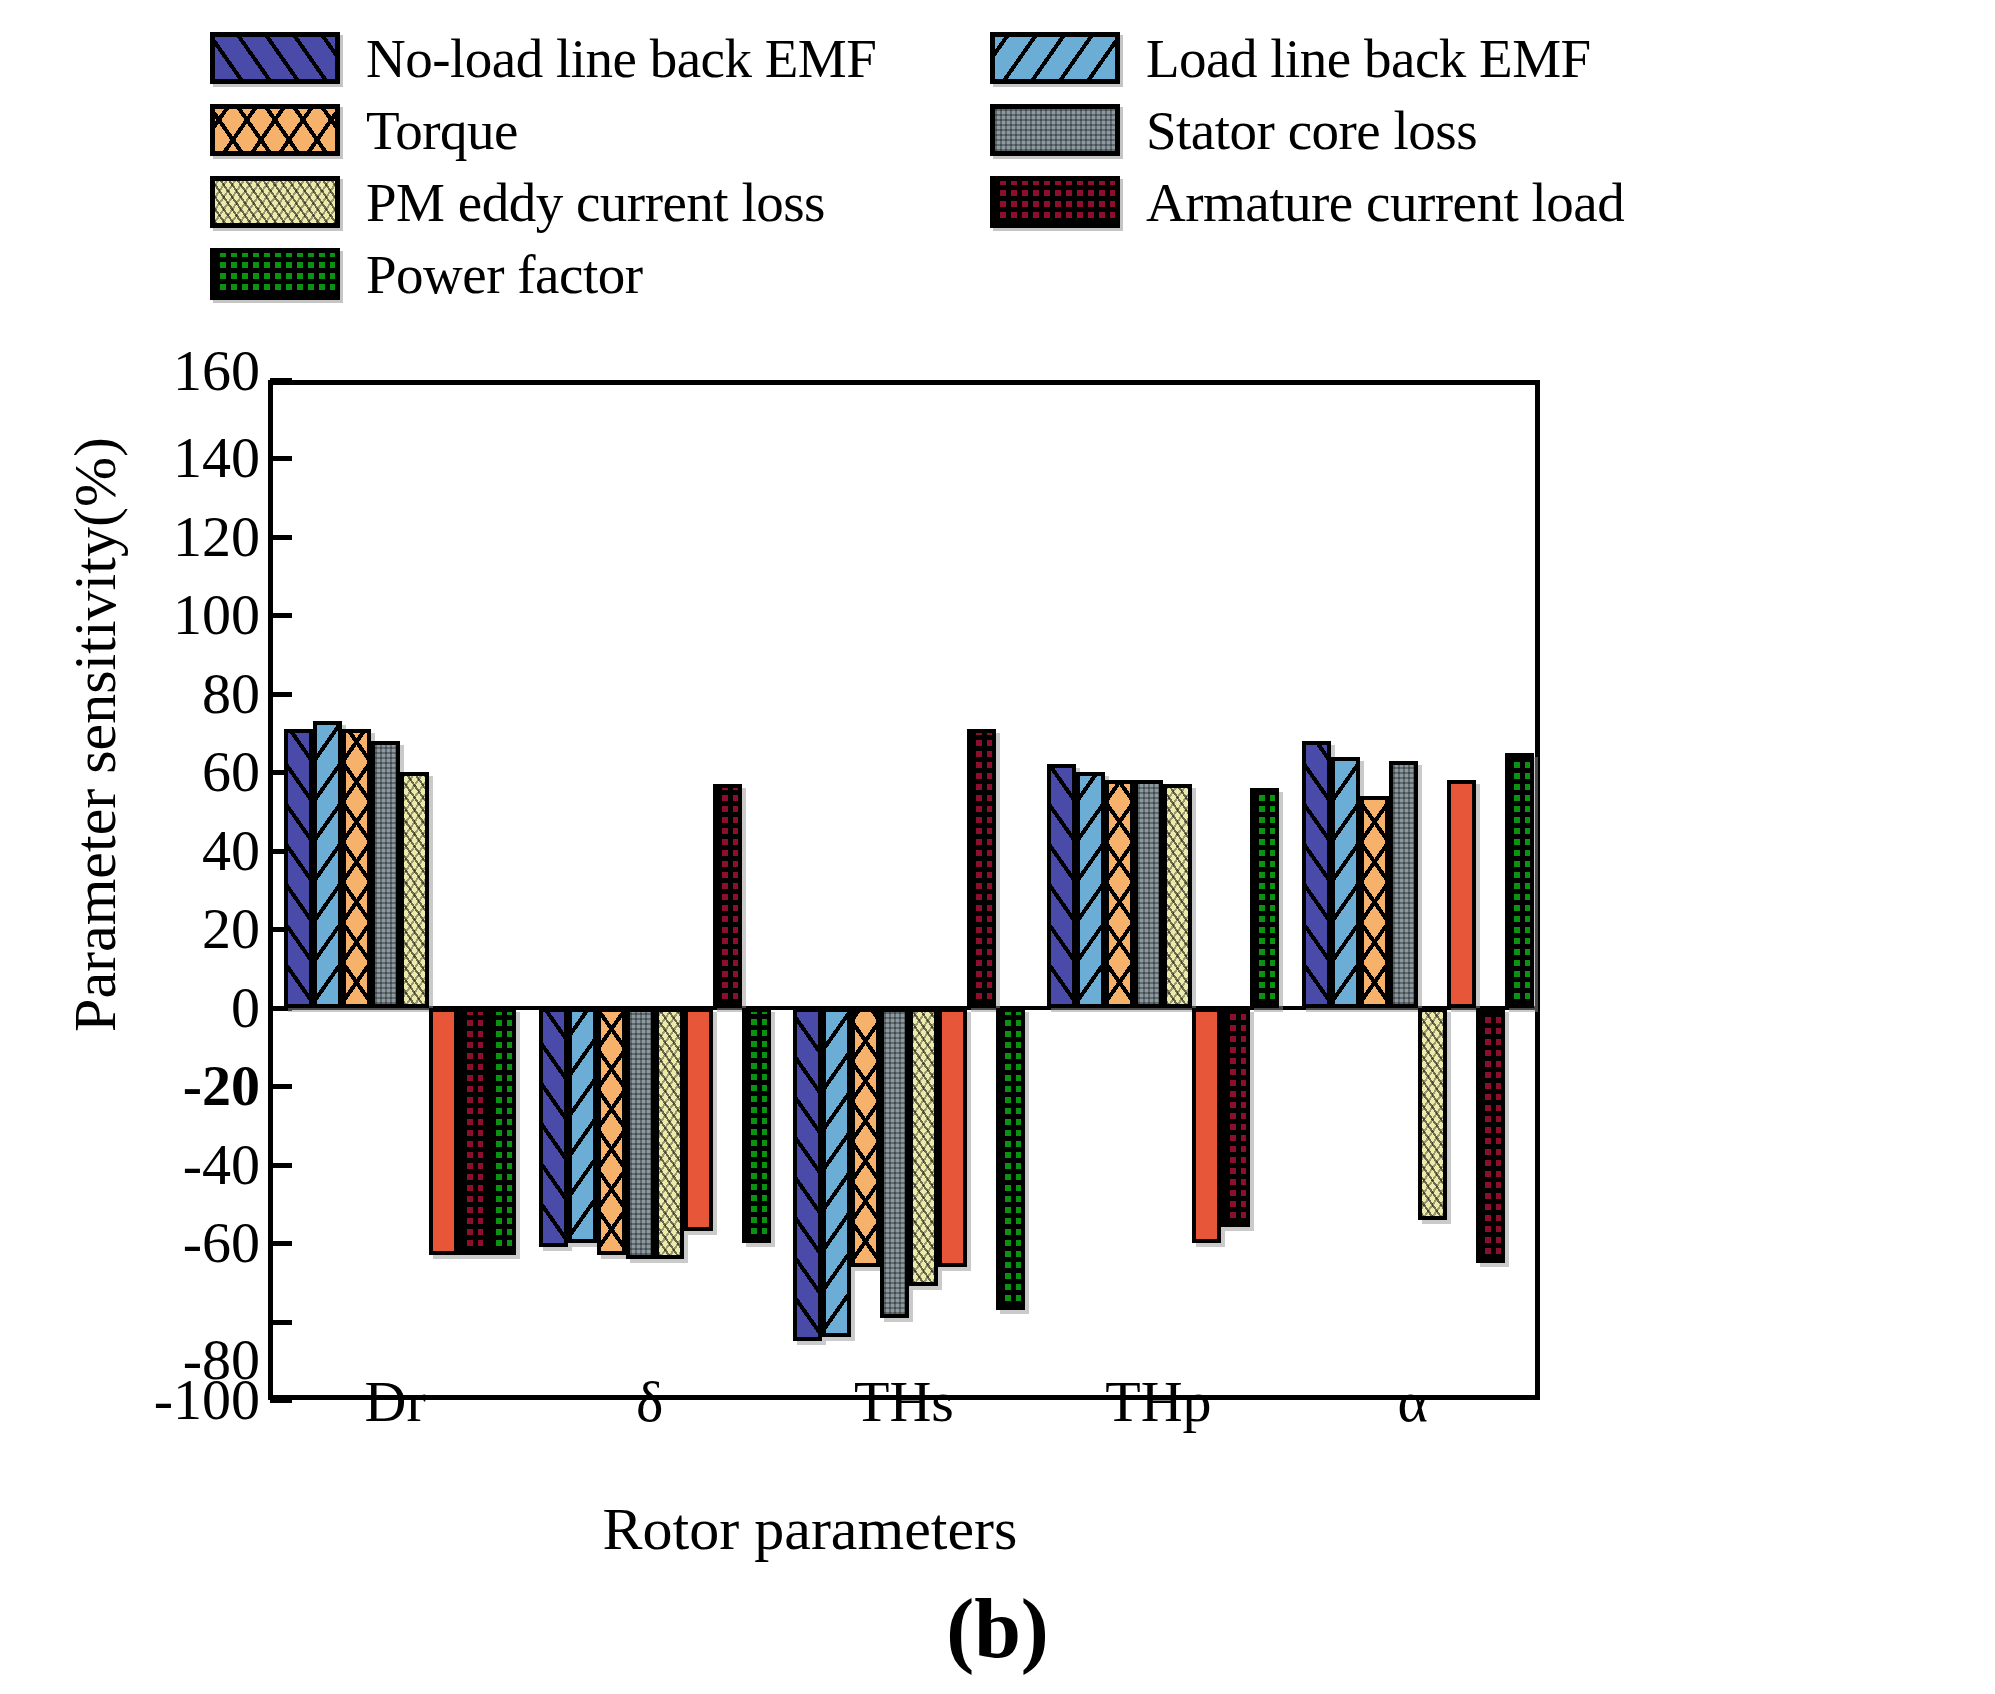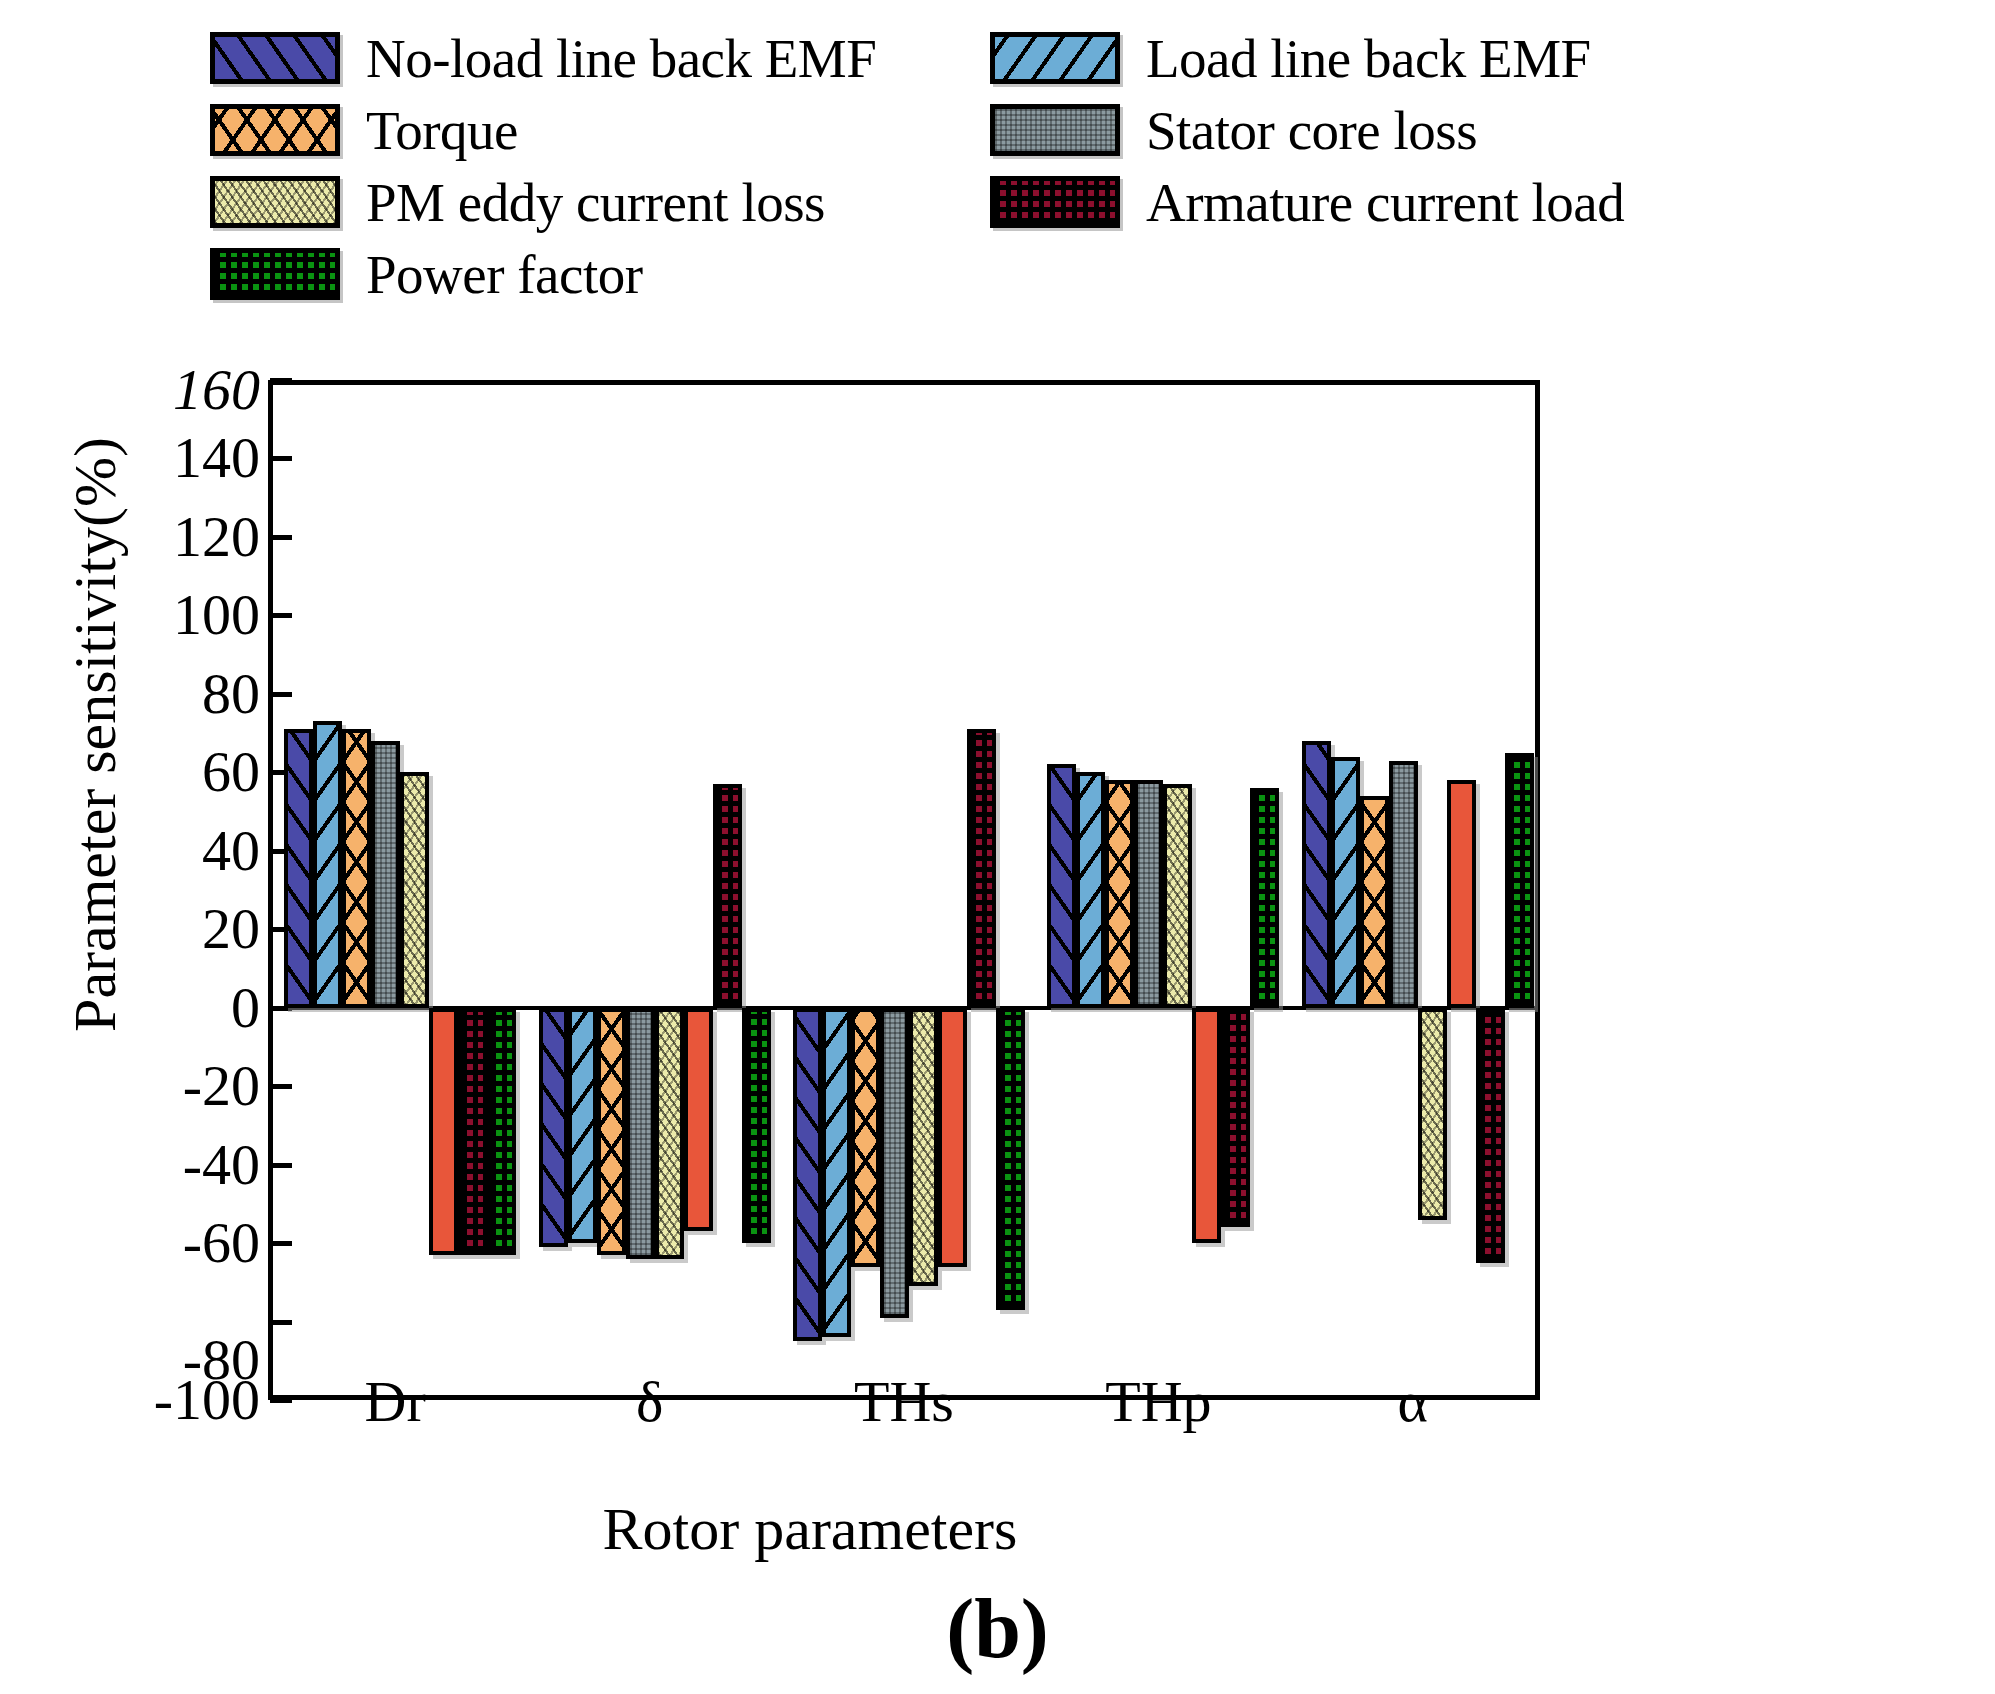--- a/index.html
+++ b/index.html
@@ -211,30 +211,30 @@
     <div class="legend-item">
       <span class="swatch p-green"></span>
       <span class="legend-label">Power factor</span>
     </div>
   </div>
 
 <div id="plot-area">
 
   <div id="ylabel">Parameter sensitivity(%)</div>
   <div id="ytick-col">
-      <div class="ytick" style="top: 35px; font-style: italic;">160</div>
+      <div class="ytick" style="top: 16px;">160</div>
       <div class="ytick" style="top: 103.462px;">140</div>
       <div class="ytick" style="top: 181.923px;">120</div>
       <div class="ytick" style="top: 260.385px;">100</div>
       <div class="ytick" style="top: 338.846px;">80</div>
       <div class="ytick" style="top: 417.308px;">60</div>
       <div class="ytick" style="top: 495.769px;">40</div>
       <div class="ytick" style="top: 574.231px;">20</div>
       <div class="ytick" style="top: 652.692px;">0</div>
-      <div class="ytick" style="top: 731.154px;">-20</div>
+      <div class="ytick" style="top: 731.154px; font-weight: bold;">-20</div>
       <div class="ytick" style="top: 809.615px;">-40</div>
       <div class="ytick" style="top: 888.077px;">-60</div>
       <div class="ytick" style="top: 1005px;">-80</div>
       <div class="ytick" style="top: 1045px;">-100</div>
     </div>
 
   <div id="frame">
     <div id="zeroline" style="top: 620.692px;"></div>
   <div class="tickmark" style="top: -7px;"></div>
       <div class="tickmark" style="top: 71.4615px;"></div>

